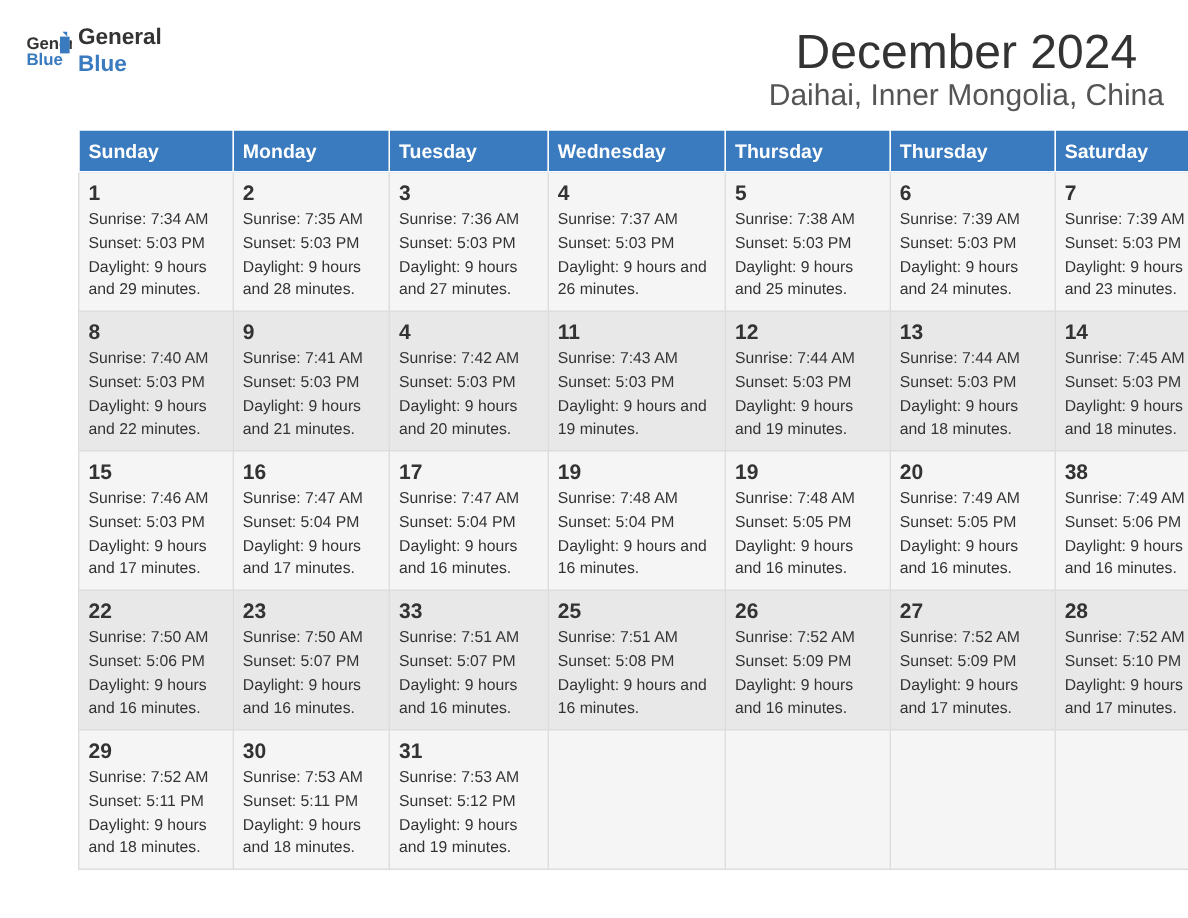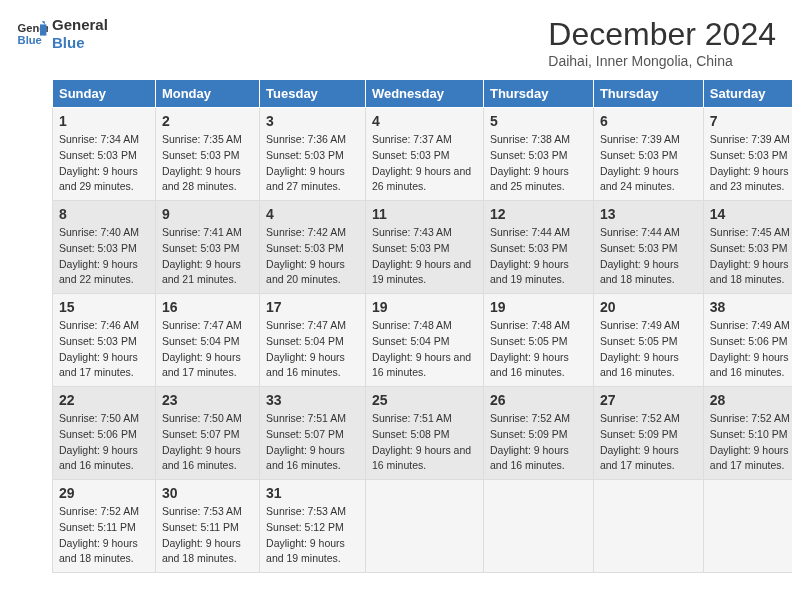--- a/index.html
+++ b/index.html
@@ -19,29 +19,29 @@
     .logo {
       display: flex;
       align-items: center;
       gap: 4px;
     }
     .logo-icon {
       width: 32px;
       height: 32px;
     }
     .title-area {
-      text-align: left;
+      text-align: center;
     }
     .main-title {
       font-size: 32px;
       font-weight: normal;
       color: #333;
     }
     .subtitle {
-      font-size: 14px;
+      font-size: 20px;
       color: #555;
     }
     table {
       width: 100%;
       border-collapse: collapse;
       font-size: 11px;
       margin-left: 36px;
     }
     thead tr th {
       background-color: #3a7abf;

